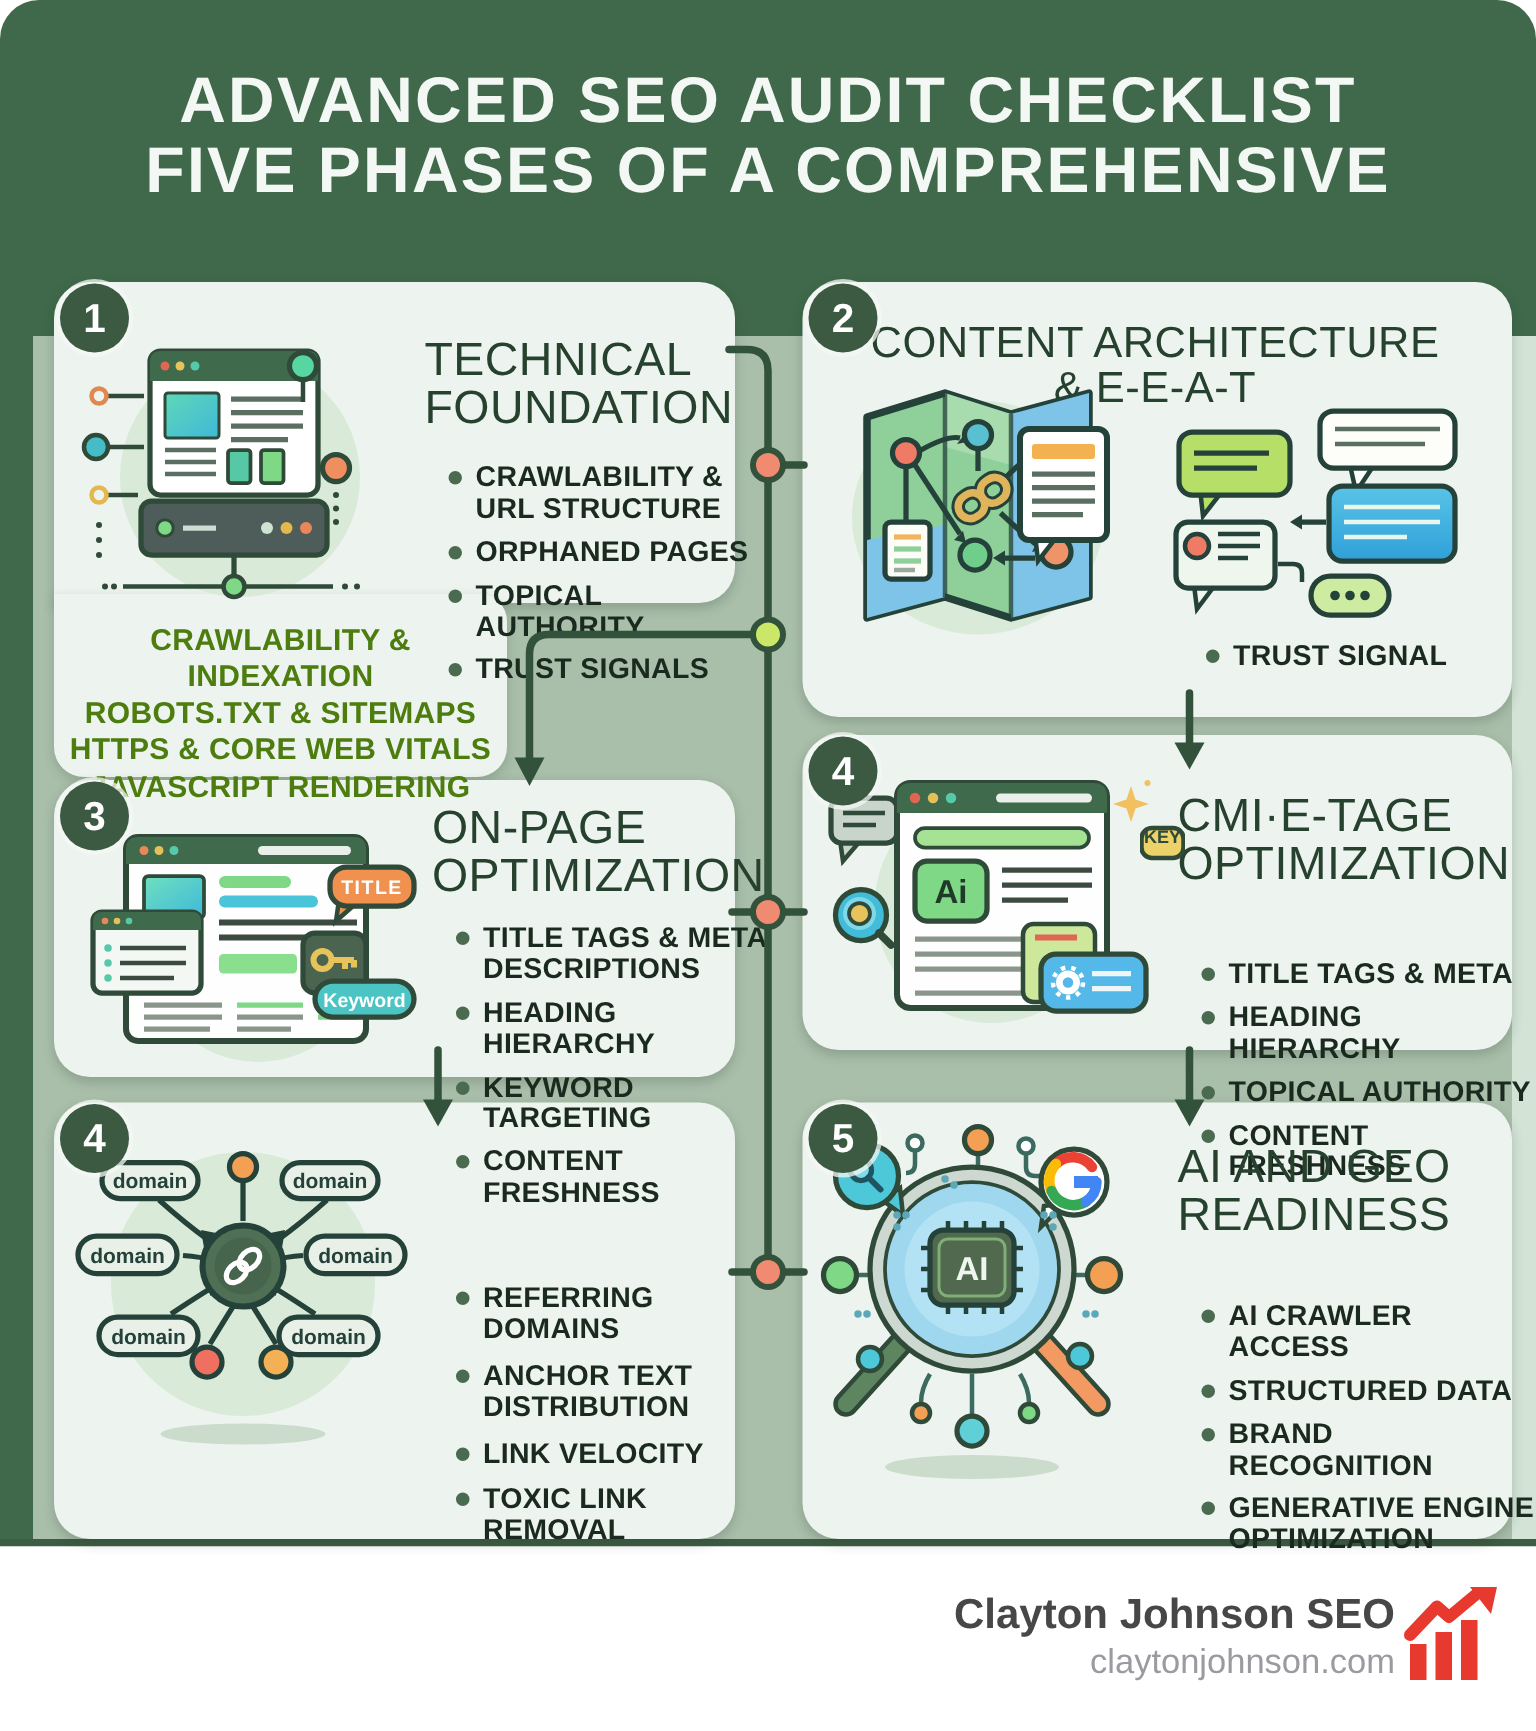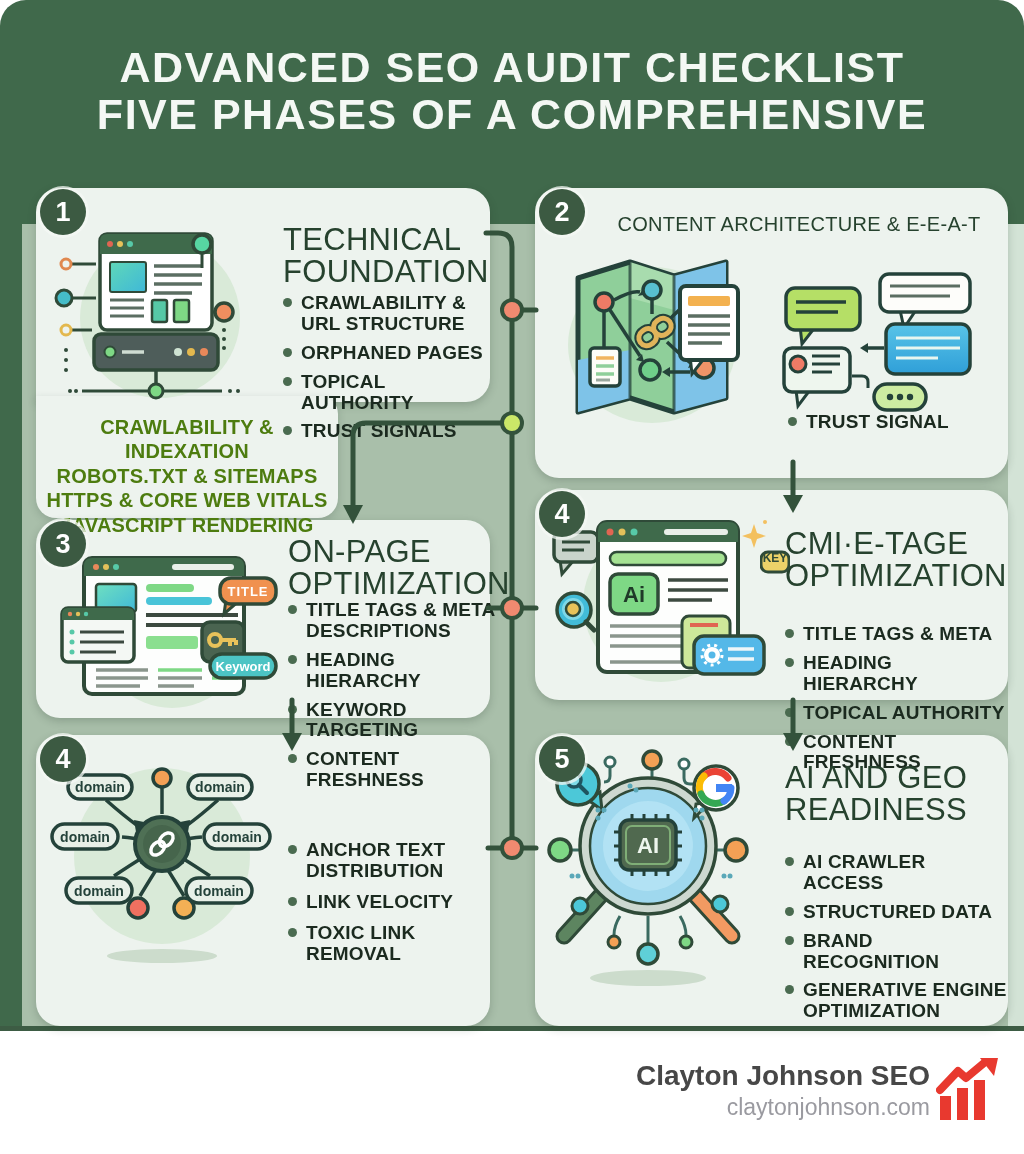--- a/index.html
+++ b/index.html
@@ -24,21 +24,21 @@
   .card3{left:36px;top:520px;width:454px;height:198px;}
   .card4{left:535px;top:490px;width:473px;height:210px;}
   .card5{left:36px;top:735px;width:454px;height:291px;}
   .card6{left:535px;top:735px;width:473px;height:291px;}
   
   .badge{width:46px;height:46px;border-radius:50%;background:#3c5a42;color:#fff;z-index:6;
          display:flex;align-items:center;justify-content:center;font-weight:bold;font-size:27px;
          box-shadow:0 0 0 3px rgba(244,248,244,.75);}
   
   .ctitle{color:#26422e;font-weight:normal;font-size:31px;line-height:1.04;letter-spacing:.3px;z-index:3;}
-  .bullets{list-style:none;margin:0;padding:0;z-index:3;}
+  .bullets{list-style:none;margin:16px;padding:0;z-index:3;}
   .bullets li{display:flex;align-items:flex-start;margin-bottom:8px;
               color:#1b2a1f;font-weight:bold;font-size:19px;line-height:1.1;letter-spacing:.2px;}
   .bullets .dot{flex:0 0 9px;width:9px;height:9px;border-radius:50%;background:#4a6b50;margin:5px 9px 0 0;}
   .footnote{color:#4d7c0f;font-weight:bold;font-size:20px;line-height:1.22;text-align:center;
             letter-spacing:.2px;z-index:3;}
   .caption{color:#17241a;font-weight:bold;font-size:20px;line-height:1.2;text-align:center;z-index:3;}
   svg{display:block;}
   .lay{z-index:3;}
   .overlay{z-index:5;pointer-events:none;}
   
@@ -197,21 +197,21 @@
         <span>TRUST SIGNALS</span>
       </li>
   </ul>
   <div class="abs footnote" style="left:46px;top:415px;width:282px">
     <div>CRAWLABILITY &amp; INDEXATION</div>
     <div>ROBOTS.TXT &amp; SITEMAPS</div>
     <div>HTTPS &amp; CORE WEB VITALS</div>
     <div>JAVASCRIPT RENDERING</div>
   </div>
 
-  <div class="abs ctitle" style="left:599px;top:214px;width:400px;font-size:20px;text-align:center">CONTENT ARCHITECTURE &amp; E-E-A-T</div>
+  <div class="abs ctitle" style="left:570px;top:214px;width:400px;font-size:29px;text-align:center">CONTENT ARCHITECTURE &amp; E-E-A-T</div>
   <svg class="abs lay" style="left:552px;top:250px" width="200" height="178" viewBox="0 0 200 178">
     <ellipse cx="100" cy="95" rx="84" ry="78" fill="#d9ead8"></ellipse>
     <path d="M26,28 L78,12 L122,26 L174,12 L174,148 L122,162 L78,148 L26,162 Z" fill="#8fcf9a" stroke="#24423a" stroke-width="5" stroke-linejoin="round"></path>
     <path d="M122,26 L174,12 L174,148 L122,162 Z" fill="#7ec3e8"></path>
     <path d="M26,110 L78,100 L78,148 L26,162 Z" fill="#7ec3e8"></path>
     <path d="M78,12 L122,26 L122,60 L78,48 Z" fill="#a8dcae"></path>
     <line x1="78" y1="12" x2="78" y2="148" stroke="#24423a" stroke-width="3" opacity=".75"></line>
     <line x1="122" y1="26" x2="122" y2="162" stroke="#24423a" stroke-width="3" opacity=".75"></line>
     <g fill="none" stroke="#24423a" stroke-width="3.5">
       <path d="M62,50 Q80,40 88,42"></path>
@@ -499,20 +499,24 @@
       <text x="176" y="34">domain</text>
       <text x="41" y="84">domain</text>
       <text x="193" y="84">domain</text>
       <text x="55" y="138">domain</text>
       <text x="175" y="138">domain</text>
     </g>
     <circle cx="94" cy="150" r="10" fill="#ef7060" stroke="#24423a" stroke-width="3.5"></circle>
     <circle cx="140" cy="150" r="10" fill="#f3b055" stroke="#24423a" stroke-width="3.5"></circle>
   </svg>
   <ul class="abs bullets" style="left:288px;top:840px;width:210px">
+    <li style="margin-bottom:10px">
+        <span class="dot"></span>
+        <span>REFERRING DOMAINS</span>
+      </li>
     <li style="margin-bottom:10px">
         <span class="dot"></span>
         <span>ANCHOR TEXT DISTRIBUTION</span>
       </li>
     <li style="margin-bottom:10px">
         <span class="dot"></span>
         <span>LINK VELOCITY</span>
       </li>
     <li>
         <span class="dot"></span>

